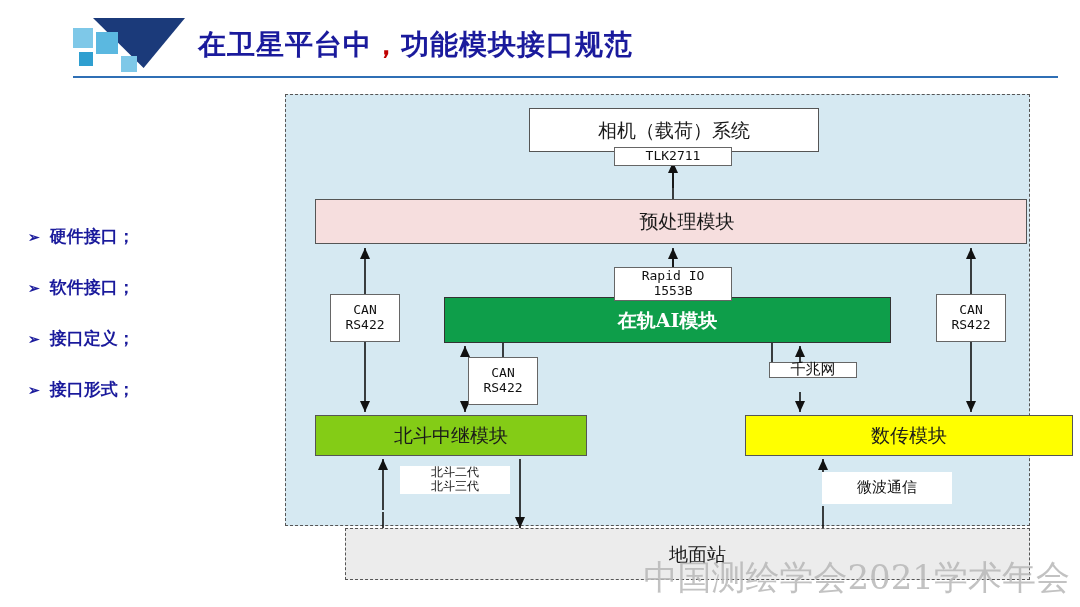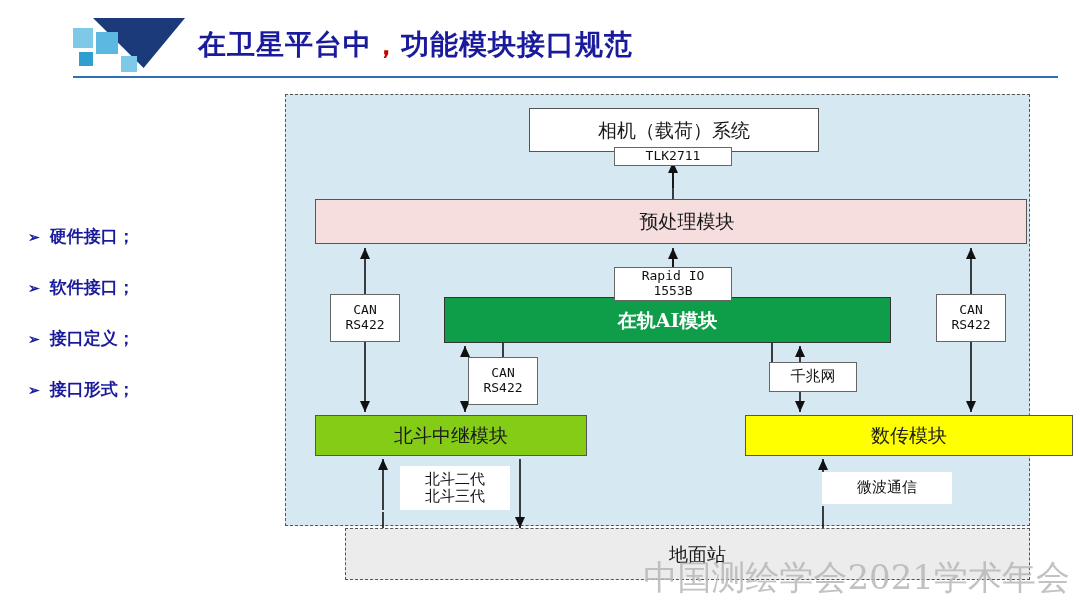--- a/index.html
+++ b/index.html
@@ -169,22 +169,22 @@
     font-size: 13px;
     color: #111;
     line-height: 1.15;
     white-space: pre-line;
   }
   .lb-tlk   { left: 614px; top: 147px; width: 118px; height: 19px; }
   .lb-rapid { left: 614px; top: 256px; width: 118px; height: 34px; margin-top: 11px; }
   .lb-can-l { left: 330px; top: 294px; width: 70px;  height: 48px; }
   .lb-can-r { left: 936px; top: 294px; width: 70px;  height: 48px; }
   .lb-can-m { left: 468px; top: 357px; width: 70px;  height: 48px; }
-  .lb-gbe   { left: 769px; top: 362px; width: 88px;  height: 30px; font-family:"DejaVu Serif",serif; font-size:15px;}
-  .lb-bd    { left: 400px; top: 466px; width: 110px; height: 44px; font-family:"DejaVu Serif",serif; font-size:15px; border-color:#ffffff; }
+  .lb-gbe   { left: 769px; top: 362px; width: 88px;  height: 16px; font-family:"DejaVu Serif",serif; font-size:15px;}
+  .lb-bd    { left: 400px; top: 466px; width: 110px; height: 28px; font-family:"DejaVu Serif",serif; font-size:12px; border-color:#ffffff; }
   .lb-mw    { left: 822px; top: 472px; width: 130px; height: 32px; font-family:"DejaVu Serif",serif; font-size:15px; border-color:#ffffff;}
   
   .watermark {
     position: absolute;
     right: 10px; bottom: 6px;
     font-family: "DejaVu Serif", serif;
     font-size: 34px;
     color: #b8b8b8;
     opacity: .85;
     white-space: nowrap;

